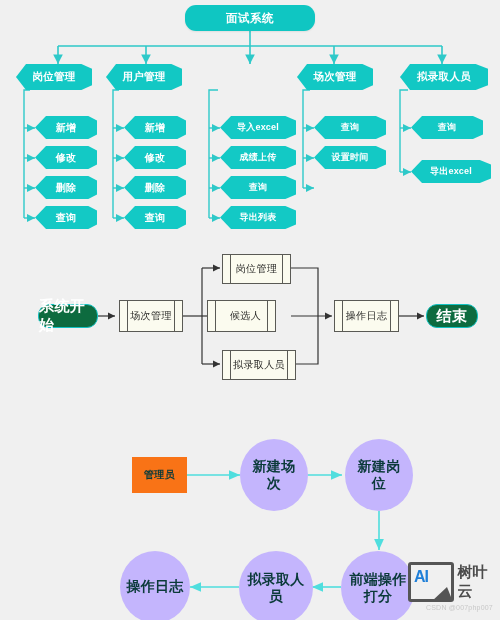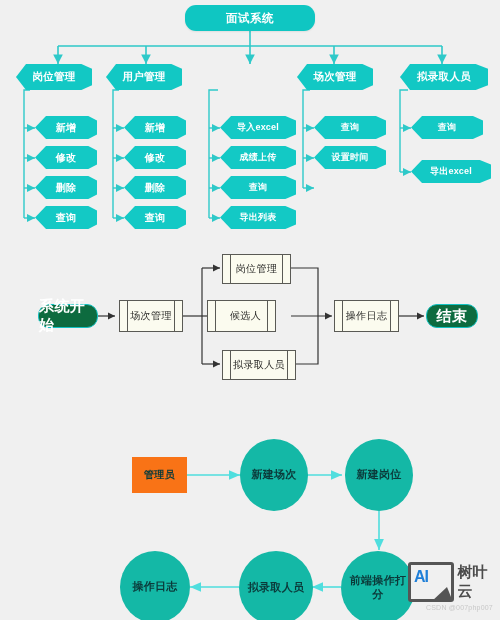--- a/index.html
+++ b/index.html
@@ -44,22 +44,22 @@
     font-size:10px;letter-spacing:.4px;position:absolute;
   }
   .p-proc .bar{position:absolute;top:0;bottom:0;width:1.2px;background:#5a5a55;}
   .p-proc .bar.l{left:7px;}
   .p-proc .bar.r{right:7px;}
   .p-proc .lab{position:relative;z-index:2;width:100%;text-align:center;}
 
   
   .c-rect{background:#f97316;color:#0b3a3a;font-size:10px;font-weight:bold;letter-spacing:.3px;}
   .c-circ{
-    background:#14b8a6;color:#0b3a3a;border-radius:50%;
-    font-size:11px;font-weight:bold;letter-spacing:.3px;
+    background:#c4b5fd;color:#0b3a3a;border-radius:50%;
+    font-size:14px;font-weight:bold;letter-spacing:.3px;
     text-align:center;line-height:1.25;padding:0 6px;box-sizing:border-box;
   }
 
   
   #wm{position:absolute;left:408px;top:562px;display:flex;align-items:center;gap:4px;}
   #wm .badge{
     width:42px;height:34px;border:3px solid #555;border-radius:3px;background:#f0f0f0;
     position:relative;overflow:hidden;
   }
   #wm .badge .ai{

